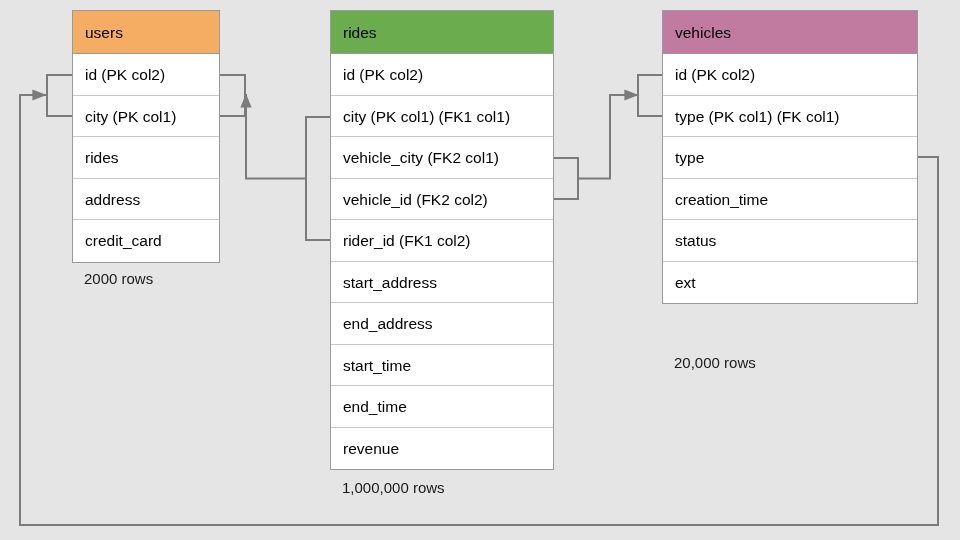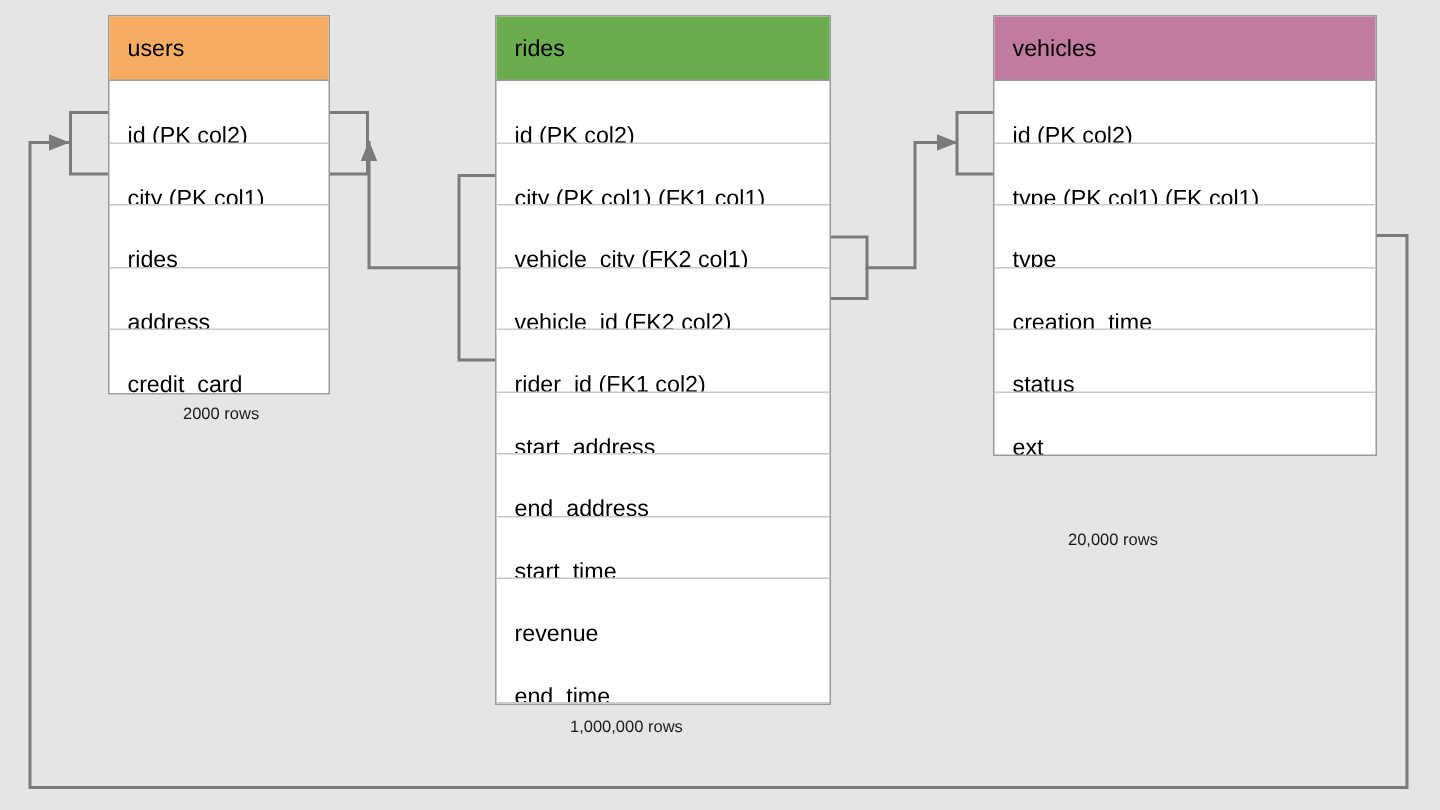--- a/index.html
+++ b/index.html
@@ -39,37 +39,36 @@
     font-size: 15.5px;
     color: #000000;
     box-sizing: border-box;
     border-bottom: 1px solid #9a9a9a;
     white-space: nowrap;
     overflow: hidden;
   }
   .entity-field {
     height: 41.5px;
     line-height: 41.5px;
-    padding: 16px 0 0 12px;
+    padding: 0 0 0 12px;
     font-size: 15.5px;
     color: #000000;
     box-sizing: border-box;
     border-bottom: 1px solid #c9c9c9;
     white-space: nowrap;
     overflow: hidden;
   }
   .entity-field.last {
     border-bottom: none;
   }
   .row-count {
     position: absolute;
-    font-size: 11px;
+    font-size: 15px;
     color: #1a1a1a;
     white-space: nowrap;
-    margin-left: 38px;
   }
 </style>
 </head>
 <body>
 
 <div id="canvas">
 
   <svg id="connector-layer" viewBox="0 0 960 540" width="960" height="540" xmlns="http://www.w3.org/2000/svg">
     <defs>
       <marker id="arrow-right" viewBox="0 0 10 10" refX="9" refY="5" markerWidth="7" markerHeight="7" orient="auto-start-reverse">
@@ -110,22 +109,22 @@
   <div class="entity-table" style="left:330px; top:10px; width:224px;">
     <div class="entity-header" style="background-color: rgb(106, 172, 78);">rides</div>
     <div class="entity-field">id (PK col2)</div>
     <div class="entity-field">city (PK col1) (FK1 col1)</div>
     <div class="entity-field">vehicle_city (FK2 col1)</div>
     <div class="entity-field">vehicle_id (FK2 col2)</div>
     <div class="entity-field">rider_id (FK1 col2)</div>
     <div class="entity-field">start_address</div>
     <div class="entity-field">end_address</div>
     <div class="entity-field">start_time</div>
+    <div class="entity-field">end_time</div>
     <div class="entity-field last">revenue</div>
-    <div class="entity-field">end_time</div>
   </div>
   <div class="row-count" style="left:342px; top:479px;">1,000,000 rows</div>
 
   <div class="entity-table" style="left:662px; top:10px; width:256px;">
     <div class="entity-header" style="background-color: rgb(194, 123, 160);">vehicles</div>
     <div class="entity-field">id (PK col2)</div>
     <div class="entity-field">type (PK col1) (FK col1)</div>
     <div class="entity-field">type</div>
     <div class="entity-field">creation_time</div>
     <div class="entity-field">status</div>

